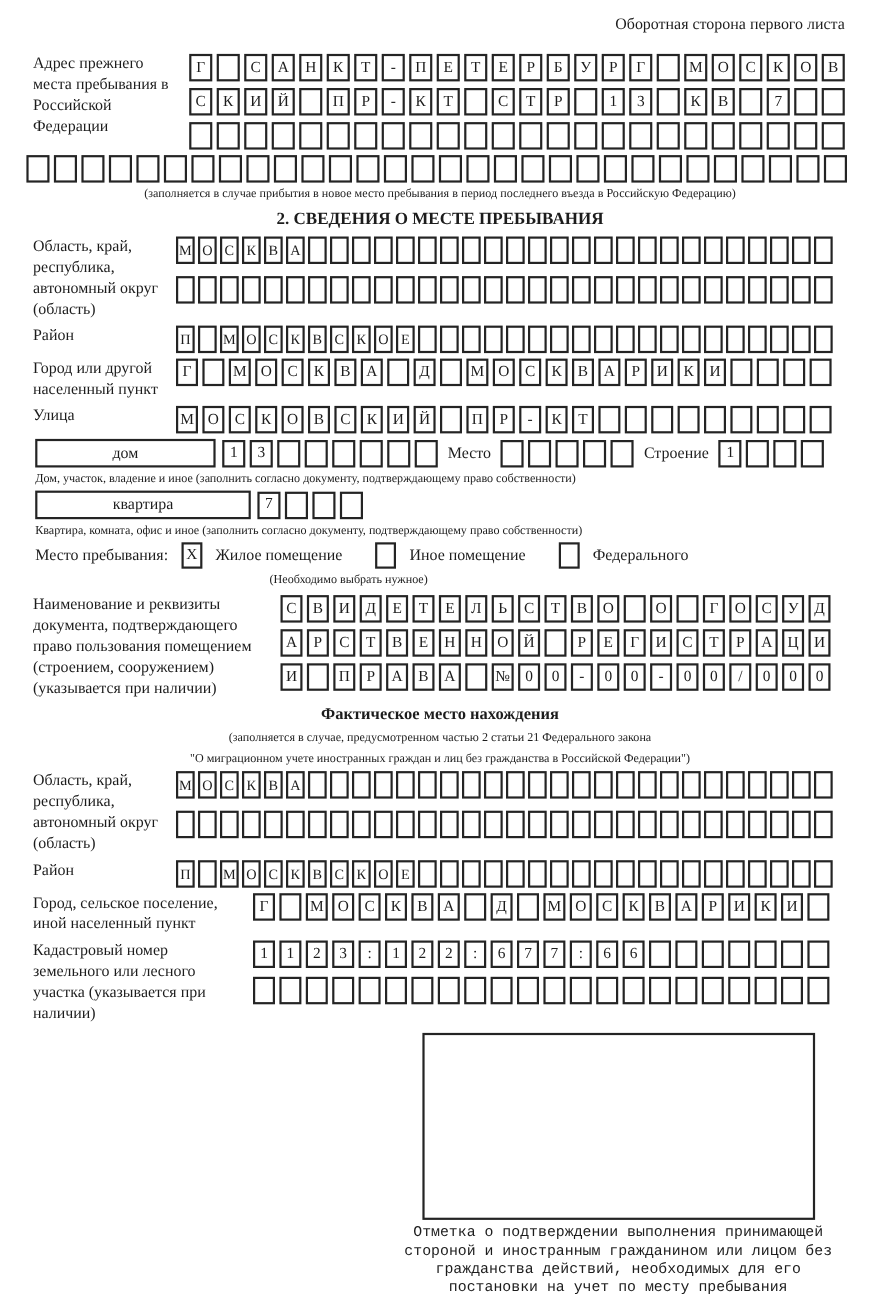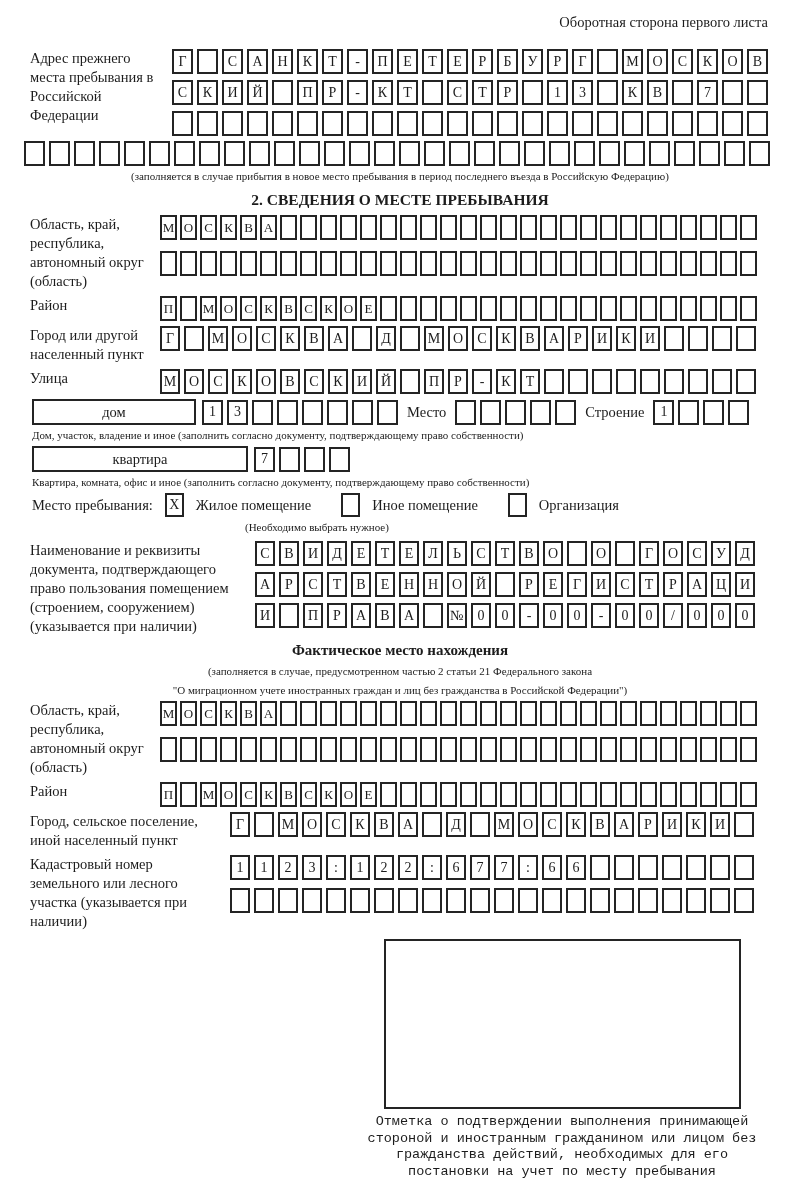--- a/index.html
+++ b/index.html
@@ -30,21 +30,21 @@
   .note.center { text-align:center; margin-left:0; }
   .note.choose { margin-left:215px; margin-bottom:6px; }
 
   .sectitle { text-align:center; font-weight:bold; font-size:15.5px; margin:7px 0 6px 0; }
   .subtitle { text-align:center; font-weight:bold; font-size:15px; margin:6px 0 4px 0; }
 
   .houserow { display:flex; align-items:center; gap:6px; margin:1px 0 2px 2px; }
   .wbox { box-sizing:border-box; border:2px solid #242424; height:26px;
           display:flex; align-items:center; justify-content:center; font-size:14.5px; }
   .dom-box { width:164px; }
-  .kv-box  { width:216px; }
+  .kv-box  { width:196px; }
   .inlabel { font-size:14.5px; padding:0 3px; }
 
   .checkrow { display:flex; align-items:center; gap:12px; font-size:14.5px; margin:3px 0 2px 2px;text-align:right; }
   .checkbox { box-sizing:border-box; width:19px; height:24px; border:2px solid #242424;
               display:flex; align-items:center; justify-content:center; font-size:14px; }
   .ml18 { margin-left:18px; }
 
   .stamp-wrap { width:400px; margin:8px 8px 0 auto;font-family:Liberation Mono, monospace; }
   .stamp-box { box-sizing:border-box; width:357px; height:170px; border:2px solid #242424; margin:0 auto 5px auto; }
   .stamp-caption { font-size:13.5px; line-height:16.5px; text-align:center; }
@@ -386,21 +386,21 @@
   </div>
   <div class="note">Квартира, комната, офис и иное (заполнить согласно документу, подтверждающему право собственности)</div>
 
   <div class="checkrow">
     <span>Место пребывания:</span>
     <span class="checkbox">X</span>
     <span>Жилое помещение</span>
     <span class="checkbox ml18"></span>
     <span>Иное помещение</span>
     <span class="checkbox ml18"></span>
-    <span>Организация</span>
+    <span>Федерального</span>
   </div>
   <div class="note choose">(Необходимо выбрать нужное)</div>
 
   <div class="fieldrow">
     <div class="flabel w225">Наименование и реквизиты документа, подтверждающего право пользования помещением (строением, сооружением) (указывается при наличии)</div>
     <div class="cellcol g6">
       <div class="cellrow c21">
           <div class="cell">С</div>
           <div class="cell">В</div>
           <div class="cell">И</div>

